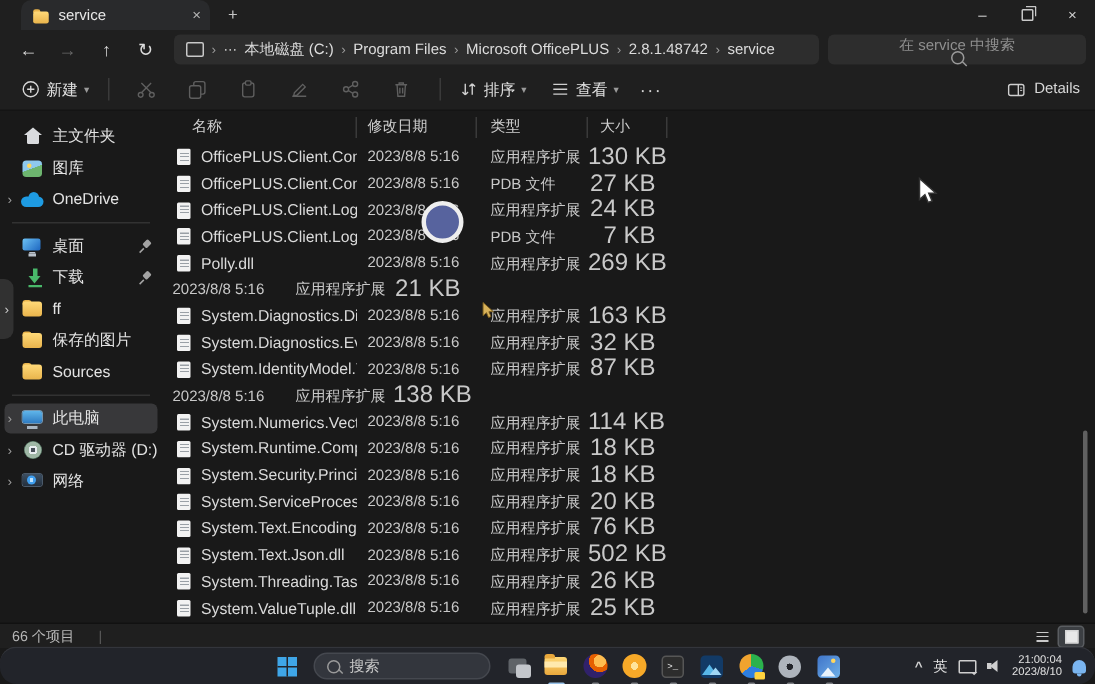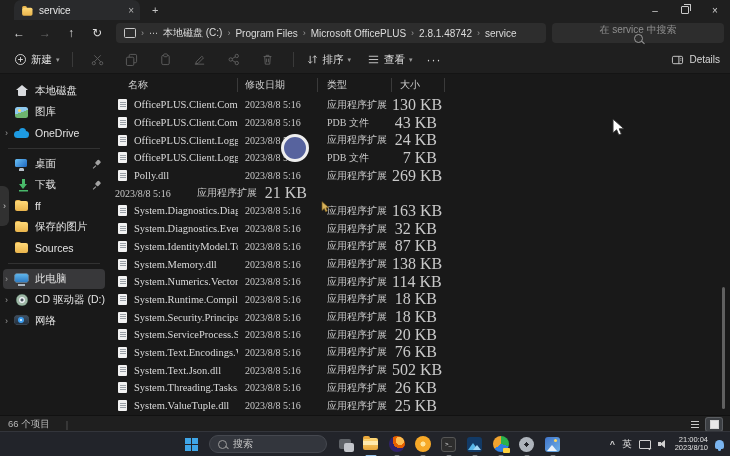--- a/index.html
+++ b/index.html
@@ -75,21 +75,21 @@
   .pc-icon::before{content:"";position:absolute;left:0.5px;top:1px;width:13px;height:8px;border-radius:1.5px;background:linear-gradient(180deg,#5fb5ea,#2f7cc3);box-shadow:0 0 0 0.5px #87b4d8;}
   .pc-icon::after{content:"";position:absolute;left:3.5px;bottom:0;width:7px;height:1.5px;background:#aab6c2;}
   .cd-icon::before{content:"";position:absolute;left:1.5px;top:0.5px;width:12px;height:12px;border-radius:50%;
         background:radial-gradient(circle,#49505a 0 18%,#e8edf0 19% 34%,#9fb7a6 35% 62%,#6d8f7b 63% 100%);}
   .network-icon::before{content:"";position:absolute;left:0.5px;top:1px;width:13px;height:8.5px;border-radius:1.5px;background:linear-gradient(180deg,#3c4f63,#24303e);box-shadow:0 0 0 0.5px #5d7186;}
   .network-icon::after{content:"";position:absolute;left:4px;top:2.5px;width:6px;height:6px;border-radius:50%;background:radial-gradient(circle,#bfe3ff 0 30%,#3f9ff0 31% 100%);}
   
   .edge-handle{position:absolute;left:0;top:186px;width:9px;height:40px;background:#313131;border-radius:0 6px 6px 0;
                display:flex;align-items:center;justify-content:center;font-size:9px;color:#c9c9c9;z-index:5;}
   
-  .filelist{position:absolute;left:108px;top:0;right:0;height:341px;font-family:Liberation Serif, serif;}
+  .filelist{position:absolute;left:108px;top:0;right:0;height:341px;}
   .hdr{display:flex;align-items:center;height:22px;font-size:10px;color:#cfcfcf;}
   .hcell{box-sizing:border-box;border-right:1px solid #3a3a3a;height:14px;line-height:14px;}
   .hc-name{width:130px;padding-left:20px;}
   .hc-date{width:80px;padding-left:7px;}
   .hc-type{width:74px;padding-left:9px;}
   .hc-size{width:53px;padding-left:8px;}
   .rows{position:absolute;left:0;top:22px;right:0;bottom:0;overflow:hidden;}
   .file-row{display:flex;align-items:center;height:17.7px;font-size:10.5px;color:#dadada;}
   .col-name{width:130px;display:flex;align-items:center;padding-left:10px;box-sizing:border-box;overflow:hidden;white-space:nowrap;}
   .col-date{width:80px;box-sizing:border-box;padding-left:7px;color:#c9c9c9;font-size:10px;white-space:nowrap;}
@@ -102,21 +102,21 @@
   .vscroll{position:absolute;left:722px;top:287px;width:3px;height:122px;background:#606060;border-radius:2px;z-index:4;}
   
   .statusbar{position:absolute;left:0;top:415px;width:730px;height:17px;background:#1f1f1f;border-top:1px solid #111;
              display:flex;align-items:center;padding:0 8px;box-sizing:border-box;font-size:9.5px;color:#b8b8b8;gap:16px;}
   .sb-right{margin-left:auto;display:flex;gap:3px;}
   .sb-btn{width:16px;height:13px;display:flex;align-items:center;justify-content:center;border-radius:2px;}
   .sb-btn.sel{background:#3c3f43;box-shadow:0 0 0 1px #5a5d61;}
   .sb-lines{width:8px;height:7px;background:repeating-linear-gradient(180deg,#c9c9c9 0 1px,transparent 1px 3px);}
   .sb-square{width:7px;height:7px;border:1px solid #d5d5d5;background:#e8e8e8;}
   
-  .taskbar{position:absolute;left:0;bottom:0;width:730px;height:24px;background:#22242a;border-top:1px solid #33353b;}
+  .taskbar{position:absolute;left:0;bottom:0;width:730px;height:24px;background:#22242a;border-top:1px solid #33353b;border-radius:11px;}
   .tb-left{position:absolute;left:183px;top:0;height:24px;display:flex;align-items:center;gap:9px;}
   .start-icon{width:13px;height:13px;background:
       linear-gradient(#22242a,#22242a) 6px 0/1px 13px no-repeat,
       linear-gradient(#22242a,#22242a) 0 6px/13px 1px no-repeat,#3fa6e8;}
   .tb-search{width:118px;height:18px;border-radius:9px;background:#33363d;border:1px solid #45484f;
              display:flex;align-items:center;gap:6px;padding:0 8px;box-sizing:border-box;font-size:10px;color:#c8c8c8;}
   .tb-slot{position:relative;width:17px;height:17px;display:flex;align-items:center;justify-content:center;}
   .tb-slot.running::after{content:"";position:absolute;bottom:-4px;left:50%;transform:translateX(-50%);
              width:5px;height:2px;border-radius:1px;background:#7a7d82;}
   .tb-slot.active::after{content:"";position:absolute;bottom:-4px;left:50%;transform:translateX(-50%);
@@ -290,21 +290,21 @@
     </div>
   </div>
 
   <div class="body">
 
     <div class="sidebar">
 
     <div class="side-item">
           <span class="exp">›</span>
           <span class="sic home-icon"></span>
-          <span class="side-label">本地磁盘</span>
+          <span class="side-label">主文件夹</span>
 
         </div>
         <div class="side-item">
           <span class="exp">›</span>
           <span class="sic gallery-icon"></span>
           <span class="side-label">图库</span>
 
         </div>
         <div class="side-item has-exp">
           <span class="exp">›</span>
@@ -382,21 +382,21 @@
             <span class="col-type">应用程序扩展</span>
             <span class="col-size">130 KB</span>
           </div>
           <div class="file-row">
             <span class="col-name">
               <span class="doc-icon"></span>
               <span class="fname">OfficePLUS.Client.Common.pdb</span>
             </span>
             <span class="col-date">2023/8/8 5:16</span>
             <span class="col-type">PDB 文件</span>
-            <span class="col-size">43 KB</span>
+            <span class="col-size">27 KB</span>
           </div>
           <div class="file-row">
             <span class="col-name">
               <span class="doc-icon"></span>
               <span class="fname">OfficePLUS.Client.Logging.dll</span>
             </span>
             <span class="col-date">2023/8/8 5:16</span>
             <span class="col-type">应用程序扩展</span>
             <span class="col-size">24 KB</span>
           </div>
@@ -444,24 +444,20 @@
           <div class="file-row">
             <span class="col-name">
               <span class="doc-icon"></span>
               <span class="fname">System.IdentityModel.Tokens.Jwt.dll</span>
             </span>
             <span class="col-date">2023/8/8 5:16</span>
             <span class="col-type">应用程序扩展</span>
             <span class="col-size">87 KB</span>
           </div>
           <div class="file-row">
-            <span class="col-name">
-              <span class="doc-icon"></span>
-              <span class="fname">System.Memory.dll</span>
-            </span>
             <span class="col-date">2023/8/8 5:16</span>
             <span class="col-type">应用程序扩展</span>
             <span class="col-size">138 KB</span>
           </div>
           <div class="file-row">
             <span class="col-name">
               <span class="doc-icon"></span>
               <span class="fname">System.Numerics.Vectors.dll</span>
             </span>
             <span class="col-date">2023/8/8 5:16</span>

